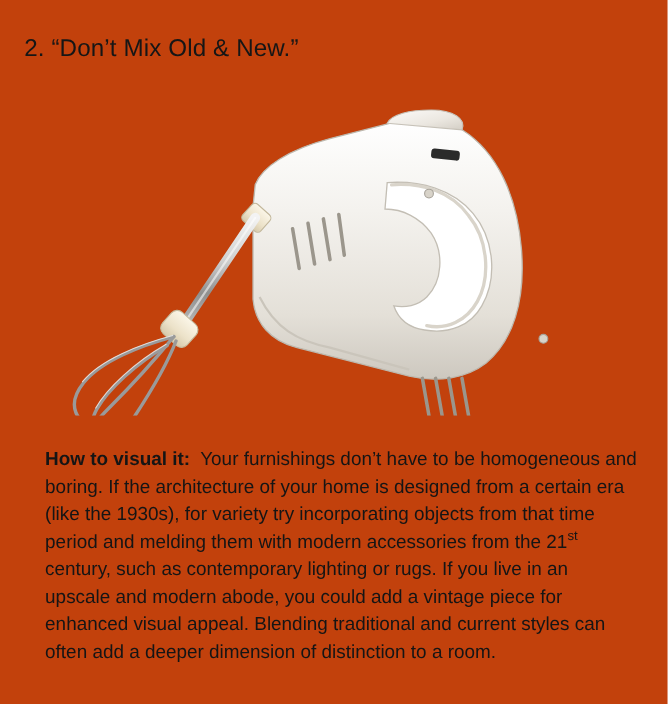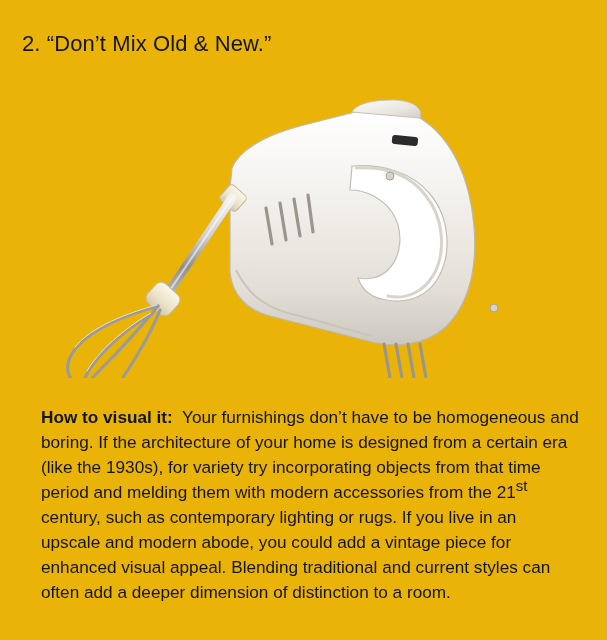--- a/index.html
+++ b/index.html
@@ -13,21 +13,21 @@
     height: 640px;
     font-family: "Liberation Sans", sans-serif;
     color: #1a1a1a;
     overflow: hidden;
     position: relative;
   }
   .page {
     width: 607px;
     height: 640px;
     position: relative;
-    background: #eab308;
+    background: #c2410c;
   }
   .heading {
     position: absolute;
     left: 22px;
     top: 13px;
     font-size: 22px;
     font-weight: 400;
     letter-spacing: 0.1px;
     color: #161616;
     white-space: nowrap;
@@ -48,21 +48,21 @@
     width: 538px;
     font-size: 17.2px;
     line-height: 25px;
     color: #151515;
     text-align: left;
   }
   .body-text b {
     font-weight: 700;
   }
   sup {
-    font-size: 15px;
+    font-size: 12px;
     vertical-align: super;
     line-height: 0;
   }
 </style>
 </head>
 <body>
 
 <div class="page">
 
   <h2 class="heading">2. “Don’t Mix Old &amp; New.”</h2>

